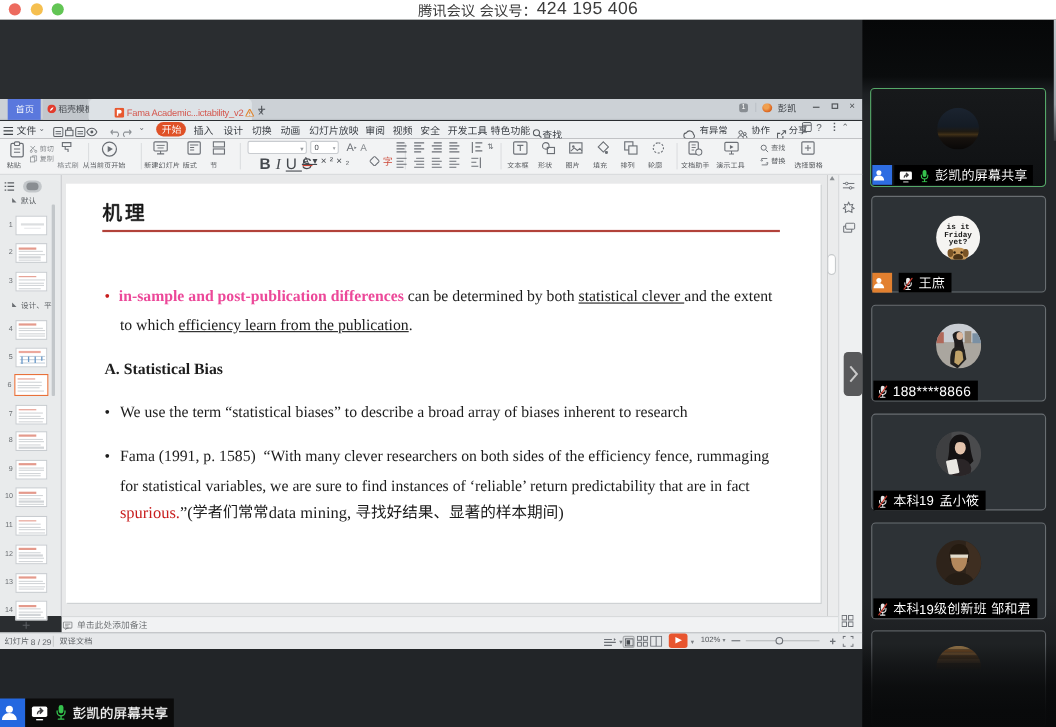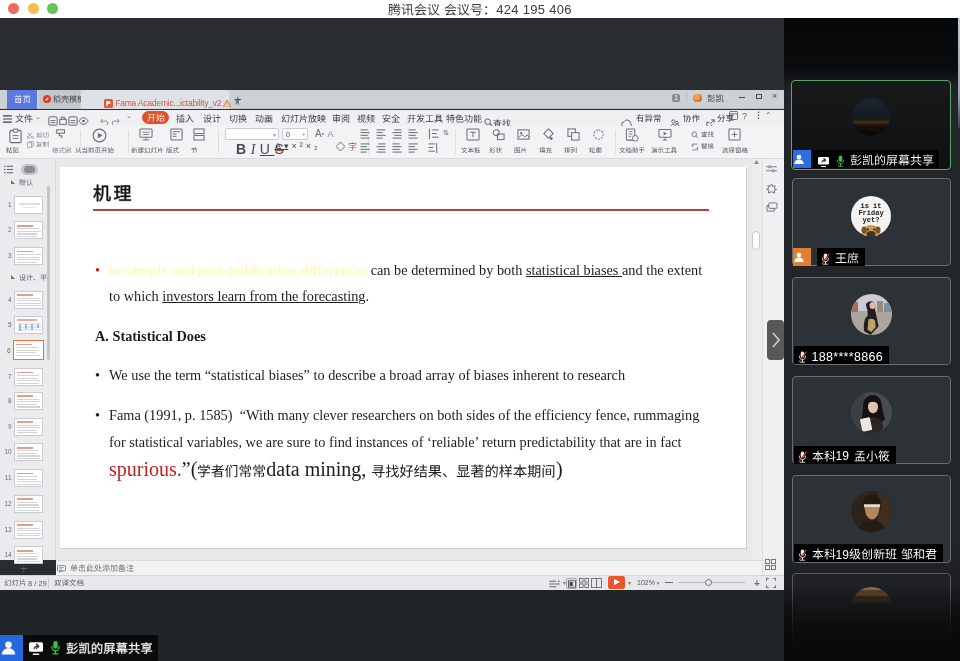--- a/index.html
+++ b/index.html
@@ -1,17 +1,17 @@
 <!DOCTYPE html>
 <html><head><meta charset="utf-8"><style>html,body{margin:0;padding:0;width:960px;height:661px;overflow:hidden;font-family:"Liberation Sans",sans-serif;background:#27292c}*{box-sizing:border-box}</style></head><body>
 <div style="position:absolute;left:0px;top:0px;width:960px;height:18px;background:#fff"></div>
 <div style="position:absolute;left:8.0px;top:3.2px;width:11px;height:11px;border-radius:50%;background:#ed6b5f"></div>
 <div style="position:absolute;left:27.5px;top:3.2px;width:11px;height:11px;border-radius:50%;background:#f5bf4f"></div>
 <div style="position:absolute;left:47.0px;top:3.2px;width:11px;height:11px;border-radius:50%;background:#62c554"></div>
-<div style="position:absolute;left:330px;top:0px;width:300px;text-align:center;white-space:nowrap"><span style="font-size:13px;color:#3c3c3c;font-weight:500"><svg style="width:52.0px;height:13px;vertical-align:-0.16em" viewBox="0 -880 4000 1000">
+<div style="position:absolute;left:330px;top:0px;width:300px;text-align:center;white-space:nowrap"><span style="font-size:16px;color:#3c3c3c;font-weight:500"><svg style="width:52.0px;height:13px;vertical-align:-0.16em" viewBox="0 -880 4000 1000">
         <g fill="#3c3c3c" transform="scale(1,-1)">
           <use href="#g817E" x="0"></use>
           <use href="#g8BAF" x="1000"></use>
           <use href="#g4F1A" x="2000"></use>
           <use href="#g8BAE" x="3000"></use>
         </g>
       </svg><span style="display:inline-block;width:4px"></span><svg style="width:52.0px;height:13px;vertical-align:-0.16em" viewBox="0 -880 4000 1000">
         <g fill="#3c3c3c" transform="scale(1,-1)">
           <use href="#g4F1A" x="0"></use>
           <use href="#g8BAE" x="1000"></use>
@@ -727,27 +727,27 @@
       <rect x="7" y="7" width="4.5" height="4.5" fill="none" stroke="#6b6f75" stroke-width="1"></rect>
     </svg>
   </div>
 <svg style="position:absolute;left:93px;top:184.3px;width:38.5px;height:18px" viewBox="0 -880 2139 1000">
     <g fill="#141414" stroke="#141414" stroke-width="34" transform="scale(1,-1)">
       <use href="#g673A" x="0"></use>
       <use href="#g7406" x="1139"></use>
     </g>
   </svg>
 <div style="position:absolute;left:93px;top:208.8px;width:615.5px;height:2.2px;background:#b2423a"></div>
-<div style="position:absolute;left:95px;top:261.8px;font-family:'Liberation Serif',serif;font-size:14.3px;color:#1d1d1d;white-space:nowrap"><span style="color:#c81e1e">•</span><span style="display:inline-block;width:8px"></span><b style="color:#fef9c3">in-sample and post-publication differences</b> can be determined by both <u>statistical biases </u>and the extent</div>
-<div style="position:absolute;left:109px;top:287.8px;font-family:'Liberation Serif',serif;font-size:14.3px;color:#1d1d1d;white-space:nowrap">to which <u>investors learn from the forecasting</u>.</div>
-<div style="position:absolute;left:95px;top:327.8px;font-family:'Liberation Serif',serif;font-size:14.3px;color:#1d1d1d;white-space:nowrap"><b>A. Statistical Does</b></div>
+<div style="position:absolute;left:95px;top:261.8px;font-family:'Liberation Serif',serif;font-size:14.3px;color:#1d1d1d;white-space:nowrap"><span style="color:#c81e1e">•</span><span style="display:inline-block;width:8px"></span><b style="color:#ec4899">in-sample and post-publication differences</b> can be determined by both <u>statistical clever </u>and the extent</div>
+<div style="position:absolute;left:109px;top:287.8px;font-family:'Liberation Serif',serif;font-size:14.3px;color:#1d1d1d;white-space:nowrap">to which <u>efficiency learn from the publication</u>.</div>
+<div style="position:absolute;left:95px;top:327.8px;font-family:'Liberation Serif',serif;font-size:14.3px;color:#1d1d1d;white-space:nowrap"><b>A. Statistical Bias</b></div>
 <div style="position:absolute;left:95px;top:367.2px;font-family:'Liberation Serif',serif;font-size:14.3px;color:#1d1d1d;white-space:nowrap">•<span style="display:inline-block;width:9px"></span>We use the term “statistical biases” to describe a broad array of biases inherent to research</div>
 <div style="position:absolute;left:95px;top:407.2px;font-family:'Liberation Serif',serif;font-size:14.3px;color:#1d1d1d;white-space:nowrap">•<span style="display:inline-block;width:9px"></span>Fama (1991, p. 1585)&nbsp; “With many clever researchers on both sides of the efficiency fence, rummaging</div>
 <div style="position:absolute;left:109px;top:433.5px;font-family:'Liberation Serif',serif;font-size:14.3px;color:#1d1d1d;white-space:nowrap">for statistical variables, we are sure to find instances of ‘reliable’ return predictability that are in fact</div>
-<div style="position:absolute;left:109px;top:457.7px;font-family:'Liberation Serif',serif;font-size:20px;color:#1d1d1d;white-space:nowrap"><span style="color:#c81e1e">spurious.</span>”(<svg style="width:69.0px;height:13.8px;vertical-align:-0.11em" viewBox="0 -880 5000 1000">
+<div style="position:absolute;left:109px;top:457.7px;font-family:'Liberation Serif',serif;font-size:15px;color:#1d1d1d;white-space:nowrap"><span style="color:#c81e1e">spurious.</span>”(<svg style="width:69.0px;height:13.8px;vertical-align:-0.11em" viewBox="0 -880 5000 1000">
       <g fill="#1d1d1d" transform="scale(1,-1)">
         <use href="#g5B66" x="0"></use>
         <use href="#g8005" x="1000"></use>
         <use href="#g4EEC" x="2000"></use>
         <use href="#g5E38" x="3000"></use>
         <use href="#g5E38" x="4000"></use>
       </g>
     </svg>data mining, <svg style="width:184.6px;height:14.2px;vertical-align:-0.11em" viewBox="0 -880 13000 1000">
       <g fill="#1d1d1d" transform="scale(1,-1)">
         <use href="#g5BFB" x="0"></use>

